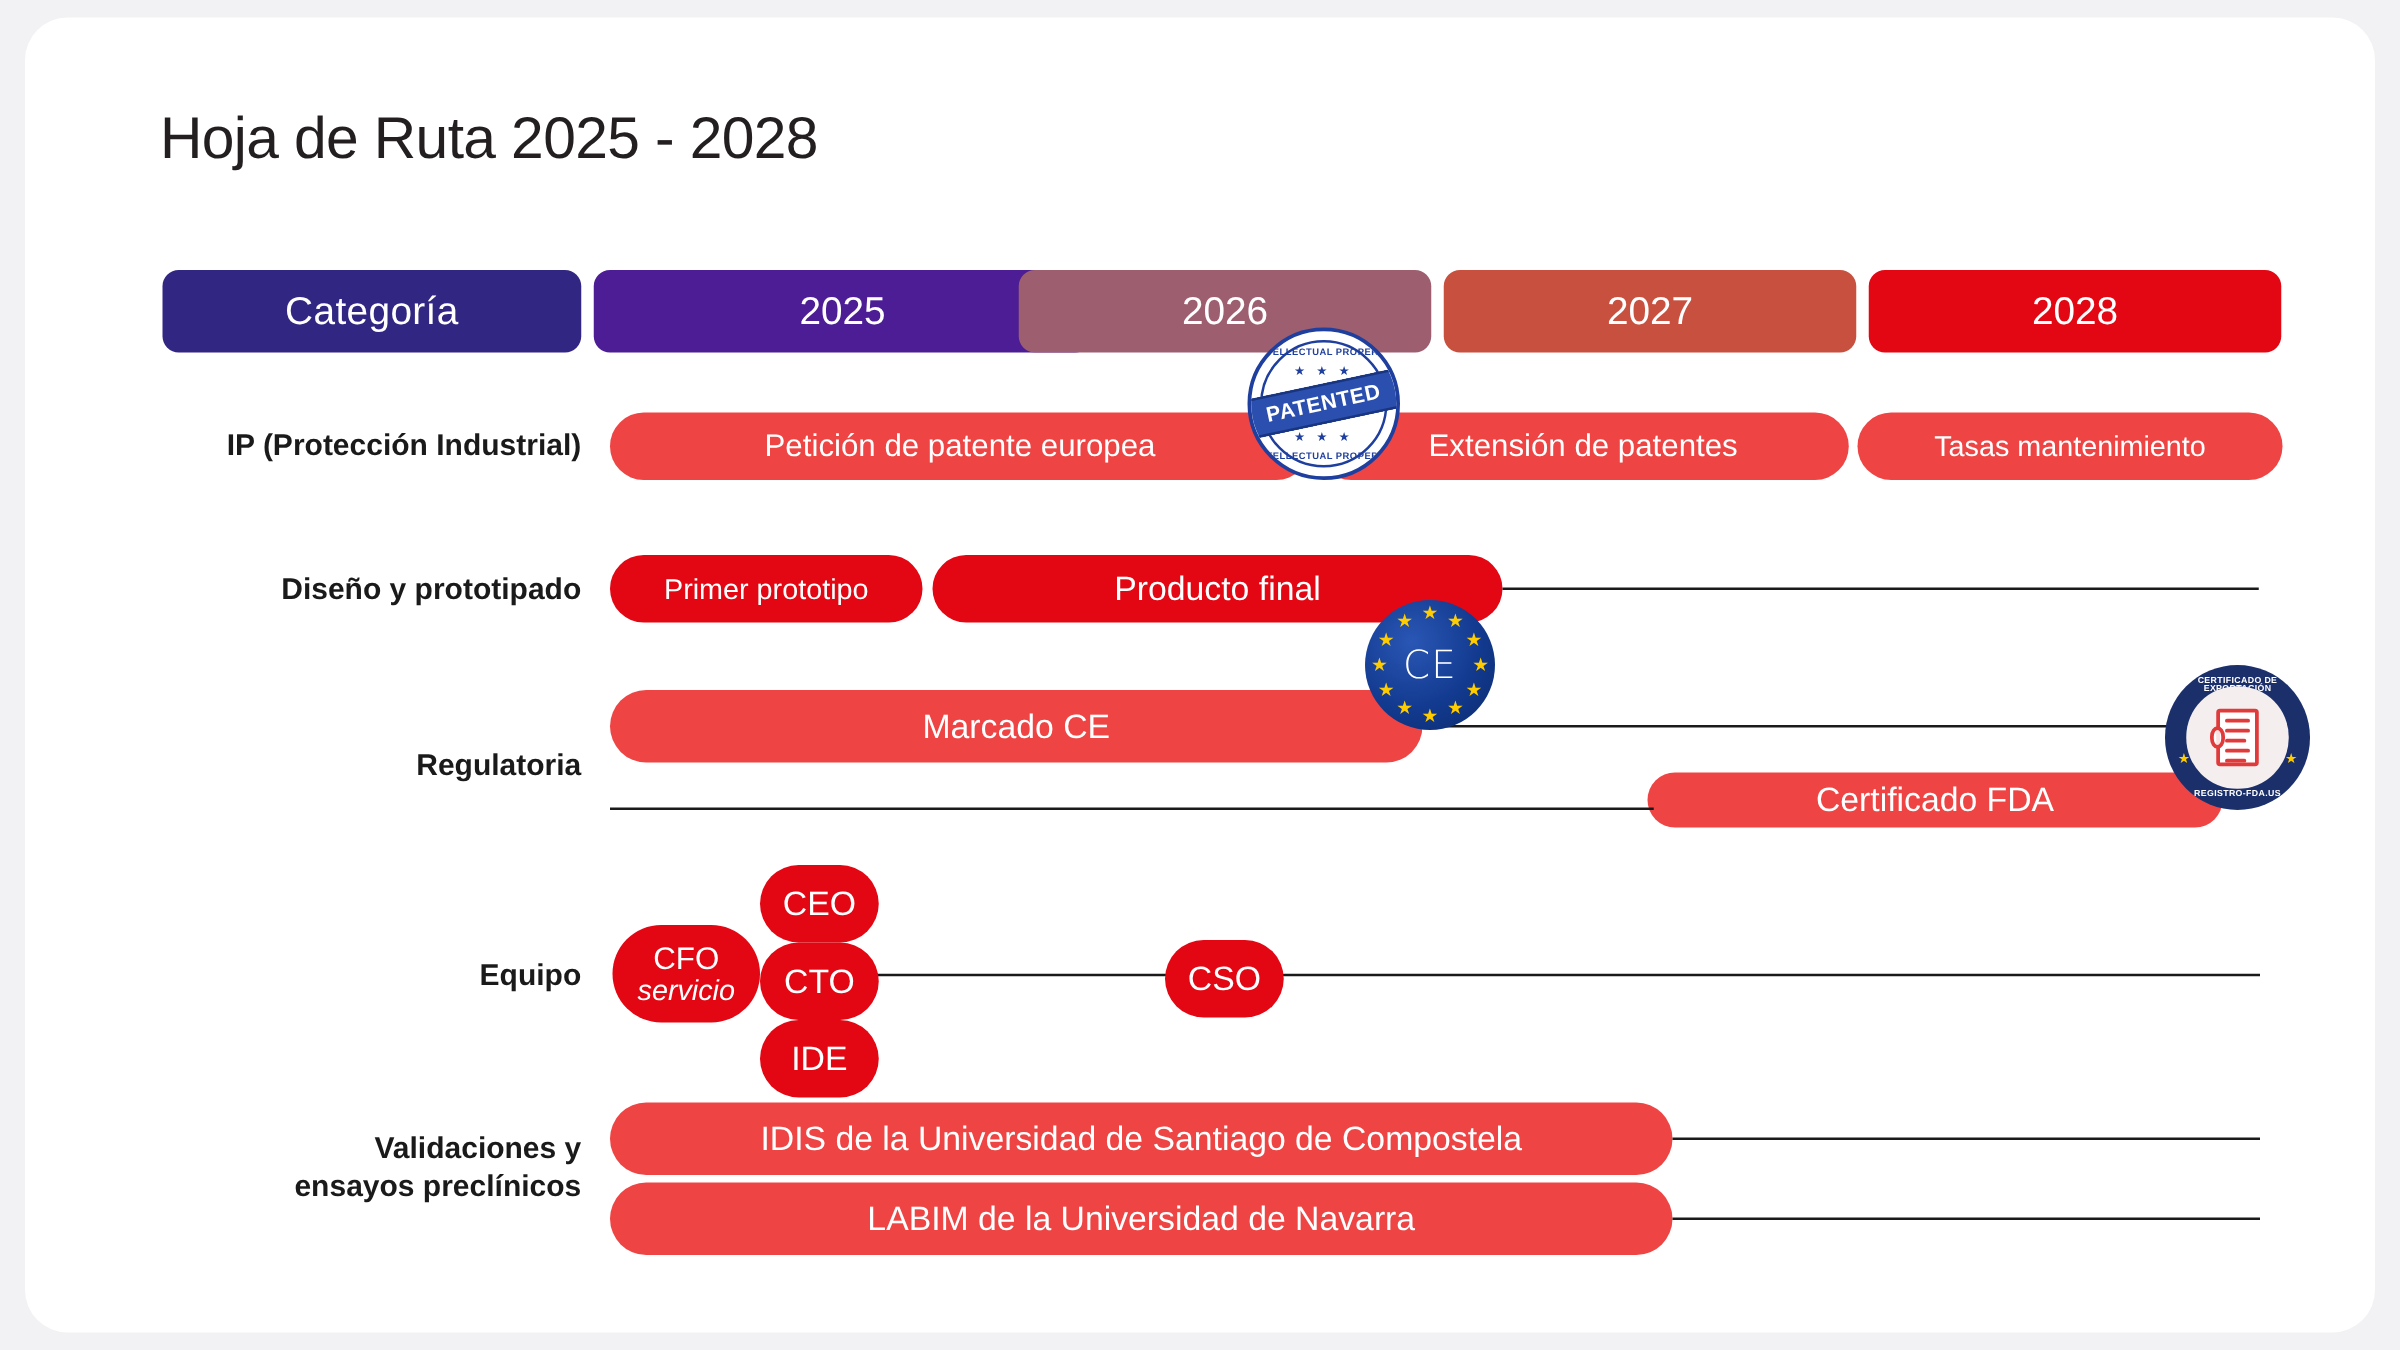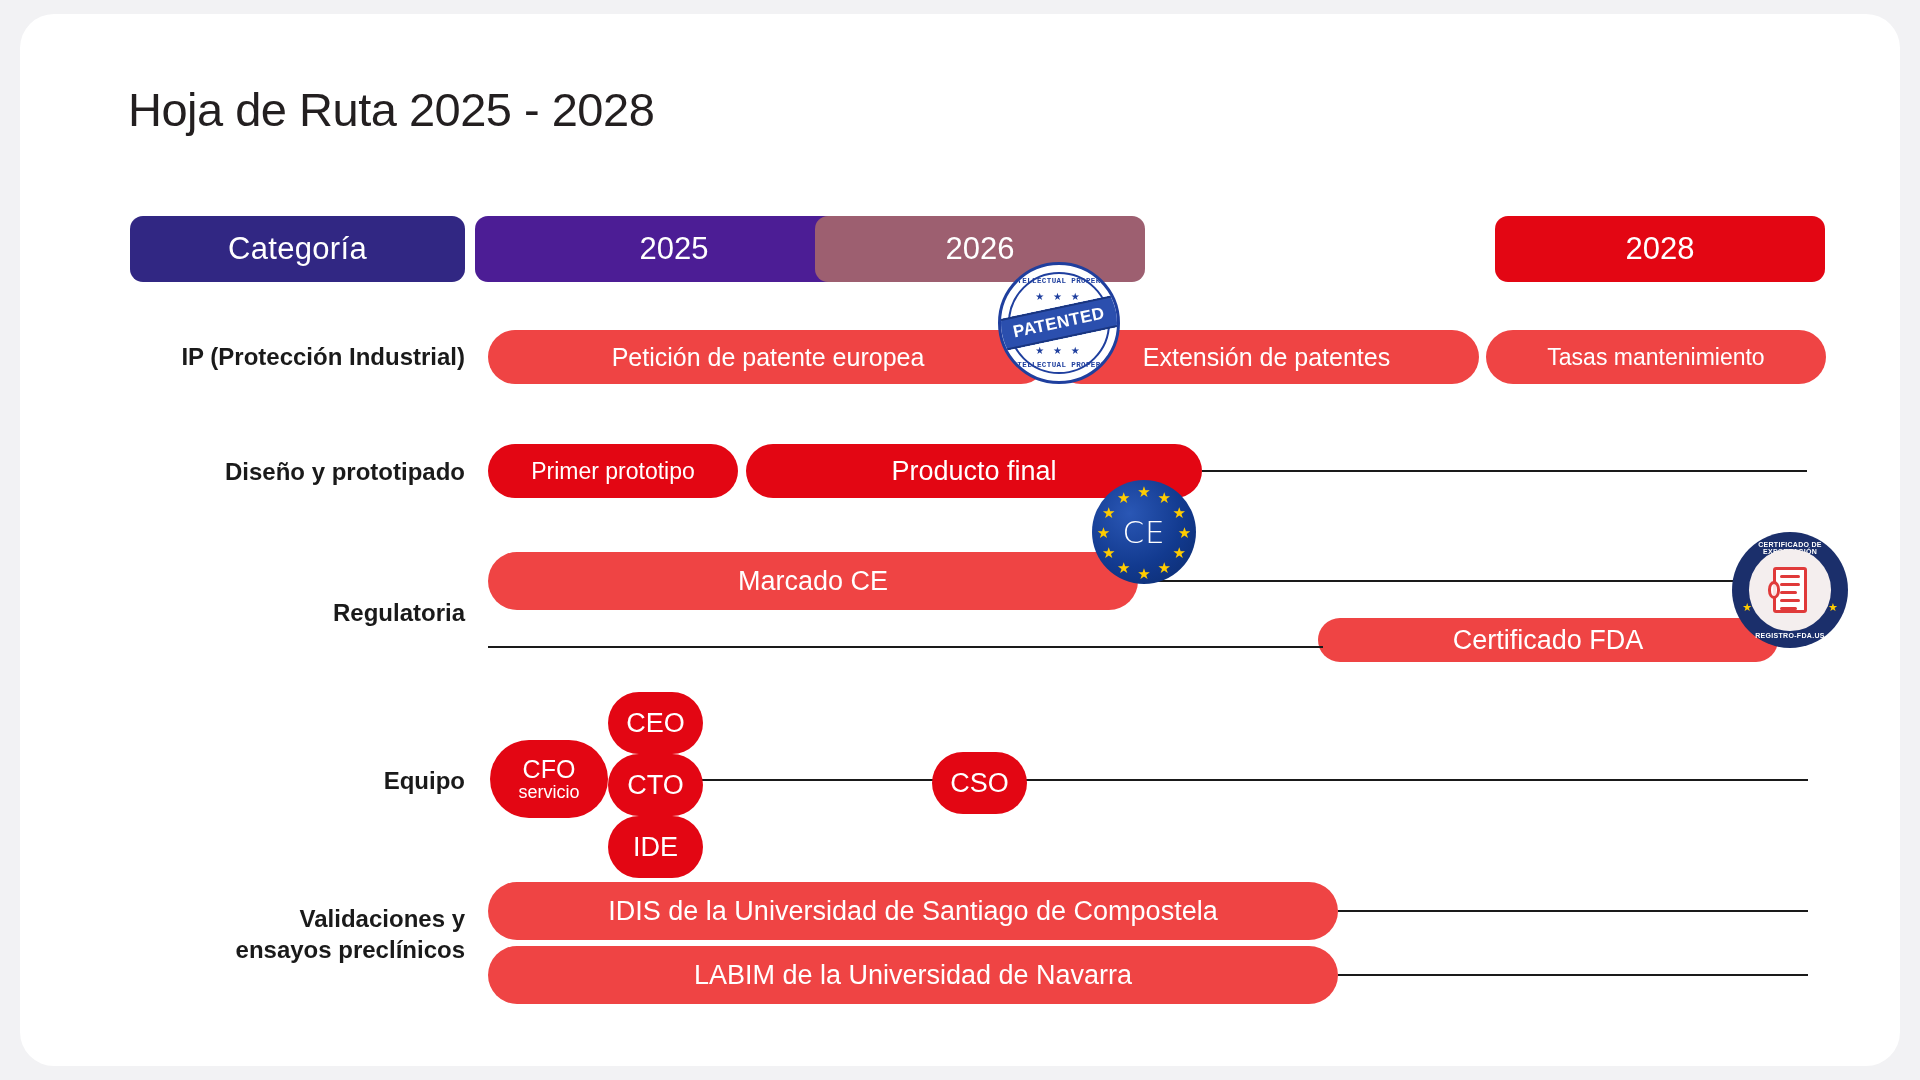--- a/index.html
+++ b/index.html
@@ -118,21 +118,20 @@
     font-family: "Liberation Sans", sans-serif;
   }
   .stamp-arc {
     position: absolute;
     left: 0; right: 0;
     text-align: center;
     font-size: 7.5px;
     font-weight: bold;
     color: #1f3f9e;
     letter-spacing: .4px;
-    font-family: Liberation Mono, monospace;
   }
   .stamp-arc.top { top: 12px; }
   .stamp-arc.bot { bottom: 12px; }
   .stamp-stars {
     position: absolute; left: 0; right: 0;
     text-align: center;
     color: #1f3f9e;
     font-size: 10px;
     letter-spacing: 3px;
   }
@@ -231,20 +230,23 @@
   </div>
 
   <div class="hdr" style="left:455px; top:202px; width:398px; background:#4c1d95;">
     <span class="hdr-year">2025</span>
   </div>
 
   <div class="hdr" style="left:795px; top:202px; width:330px; background:#9d5f70;">
     <span class="hdr-year">2026</span>
   </div>
 
+  <div class="hdr" style="left:1135px; top:202px; width:330px; background:#c8503f;">
+    <span class="hdr-year">2027</span>
+  </div>
 
   <div class="hdr" style="left:1475px; top:202px; width:330px; background:#e30613;">
     <span class="hdr-year">2028</span>
   </div>
 
   <div class="rlabel" style="left:40px; top:328px; width:405px;">IP (Protección Industrial)</div>
 
   <div class="bar indigo" style="left:468px; top:316px; width:560px; height:54px; font-size:25px;">
     <span>Petición de patente europea</span>
   </div>
@@ -293,21 +295,21 @@
   <div class="pill" style="left:588px; top:740px; width:95px; height:62px; font-size:27px;">
     <span>CTO</span>
   </div>
 
   <div class="pill" style="left:588px; top:802px; width:95px; height:62px; font-size:27px;">
     <span>IDE</span>
   </div>
 
   <div class="pill" style="left:470px; top:726px; width:118px; height:78px; font-size:25px;align-items:center;">
     <span>CFO</span>
-    <span style="font-size:18px;">servicio</span>
+    <span style="font-size:23px;font-style:italic;">servicio</span>
   </div>
 
   <div class="pill" style="left:912px; top:738px; width:95px; height:62px; font-size:27px;">
     <span>CSO</span>
   </div>
 
   <div class="rlabel" style="left:40px; top:890px; width:405px;">Validaciones y
 ensayos preclínicos</div>
 
   <div class="bar indigo" style="left:468px; top:868px; width:850px; height:58px; font-size:27px;">

